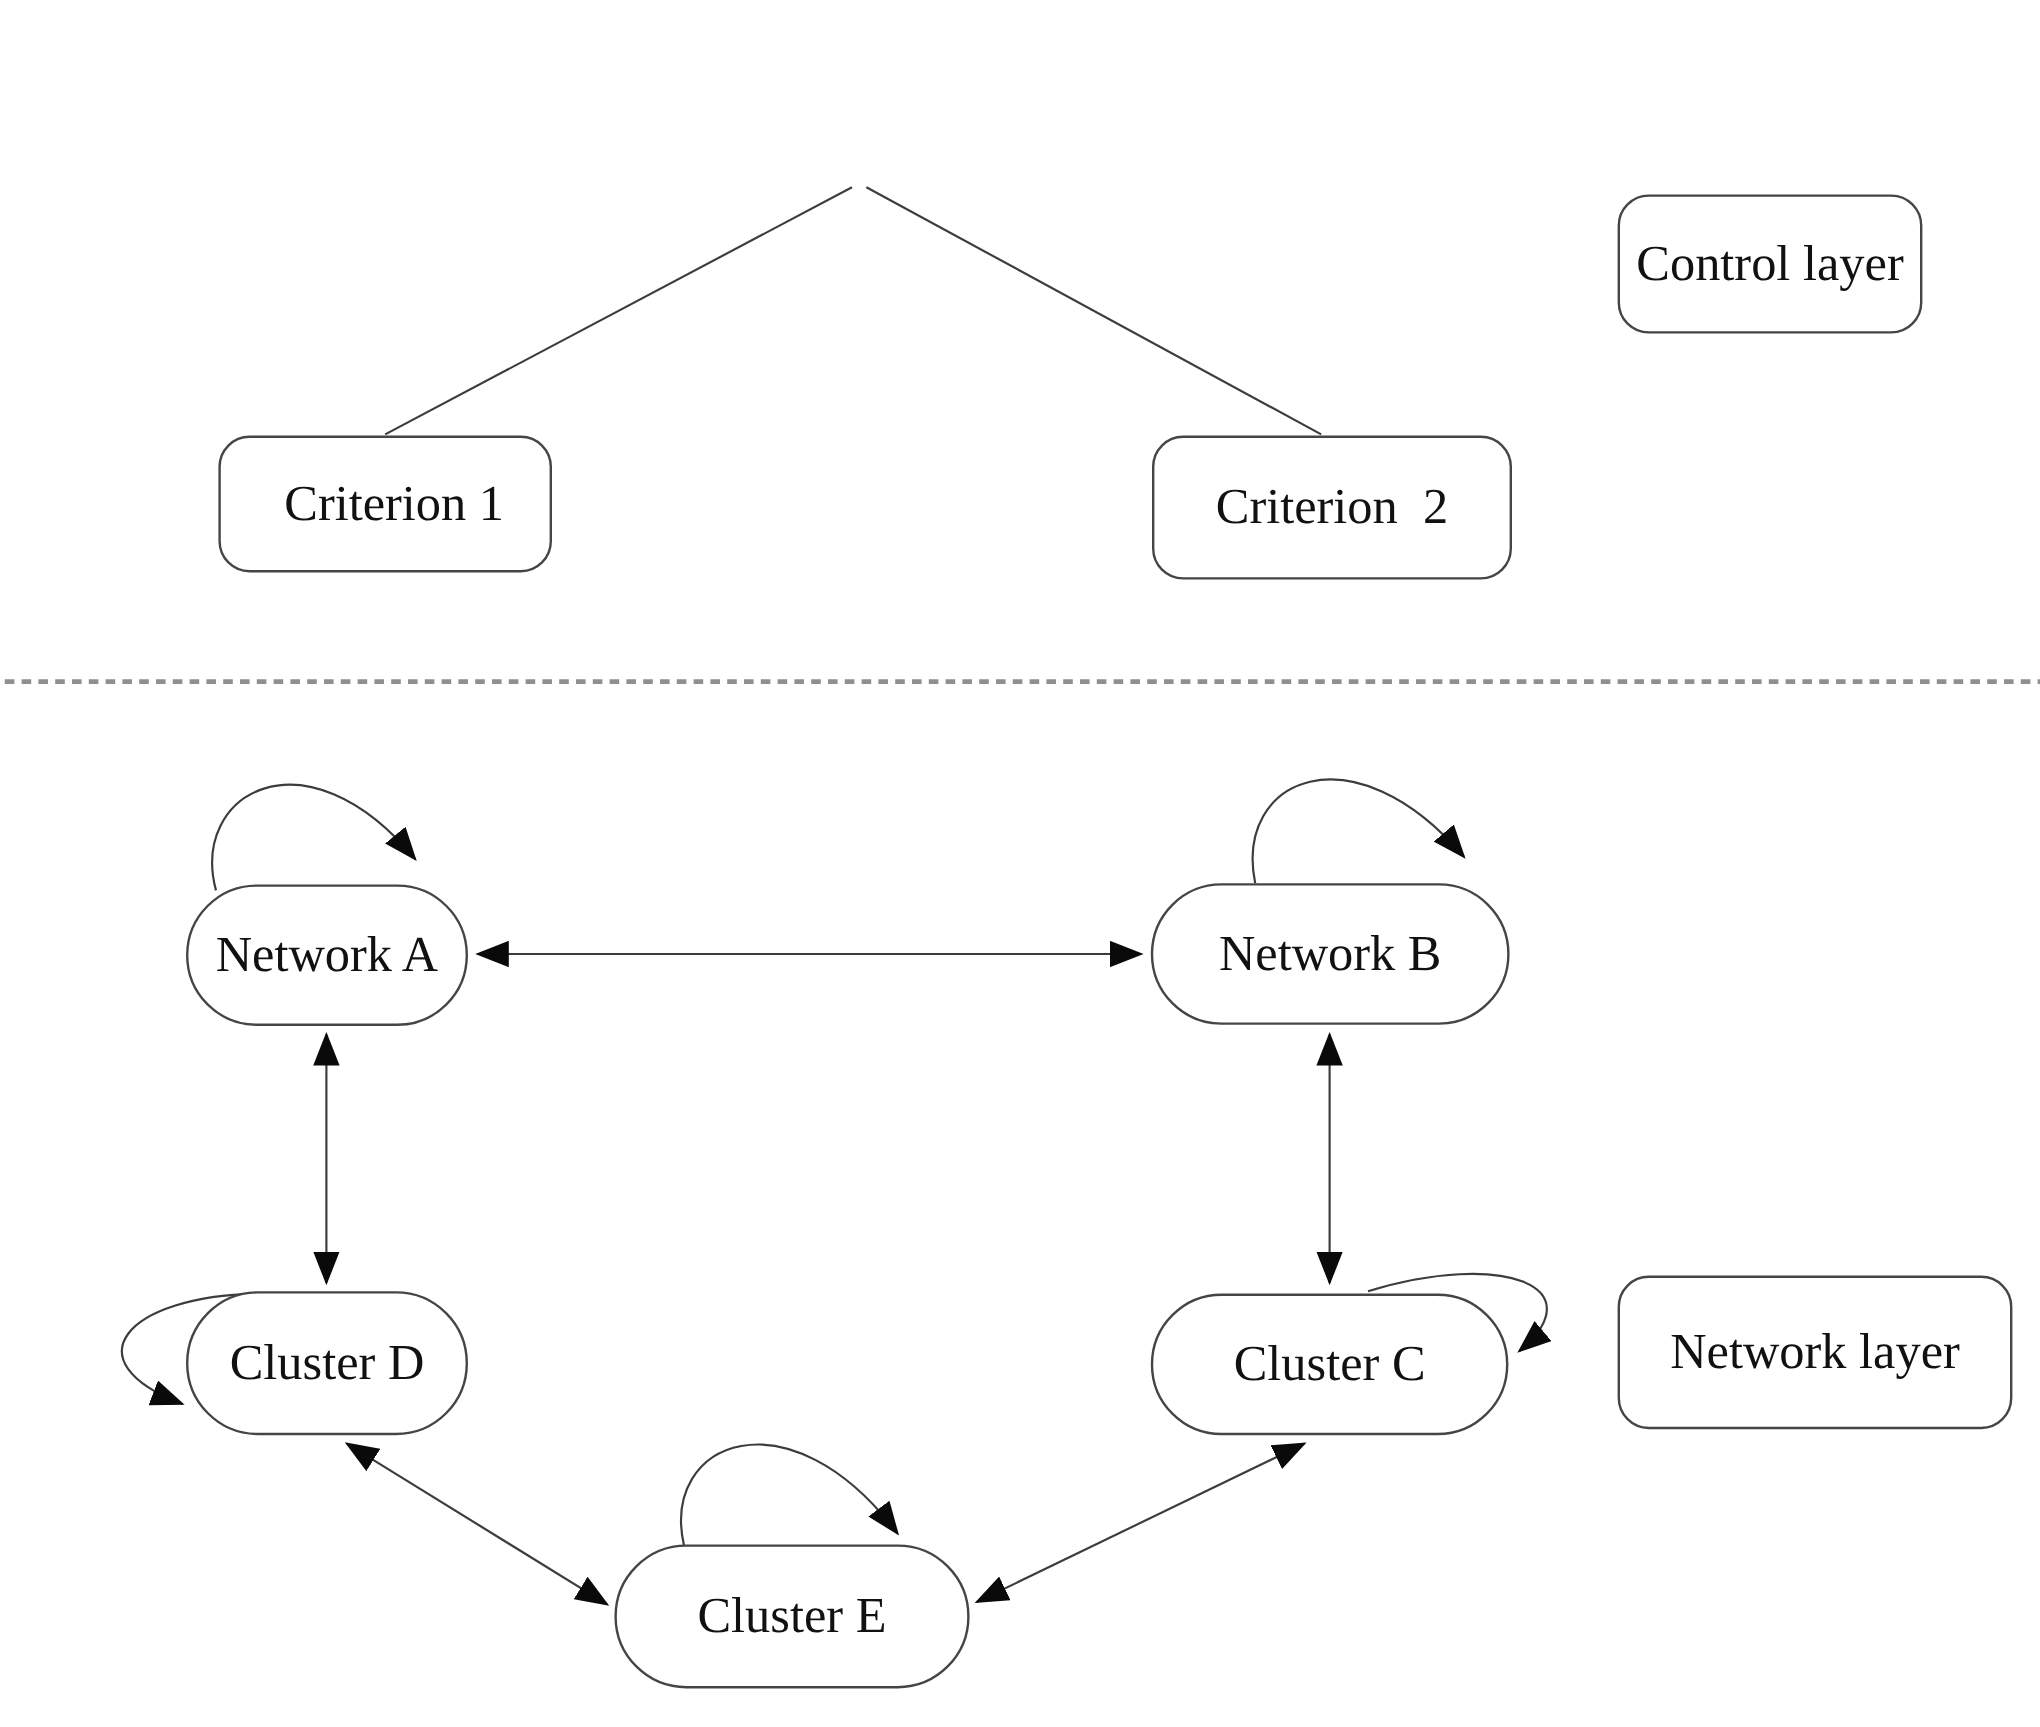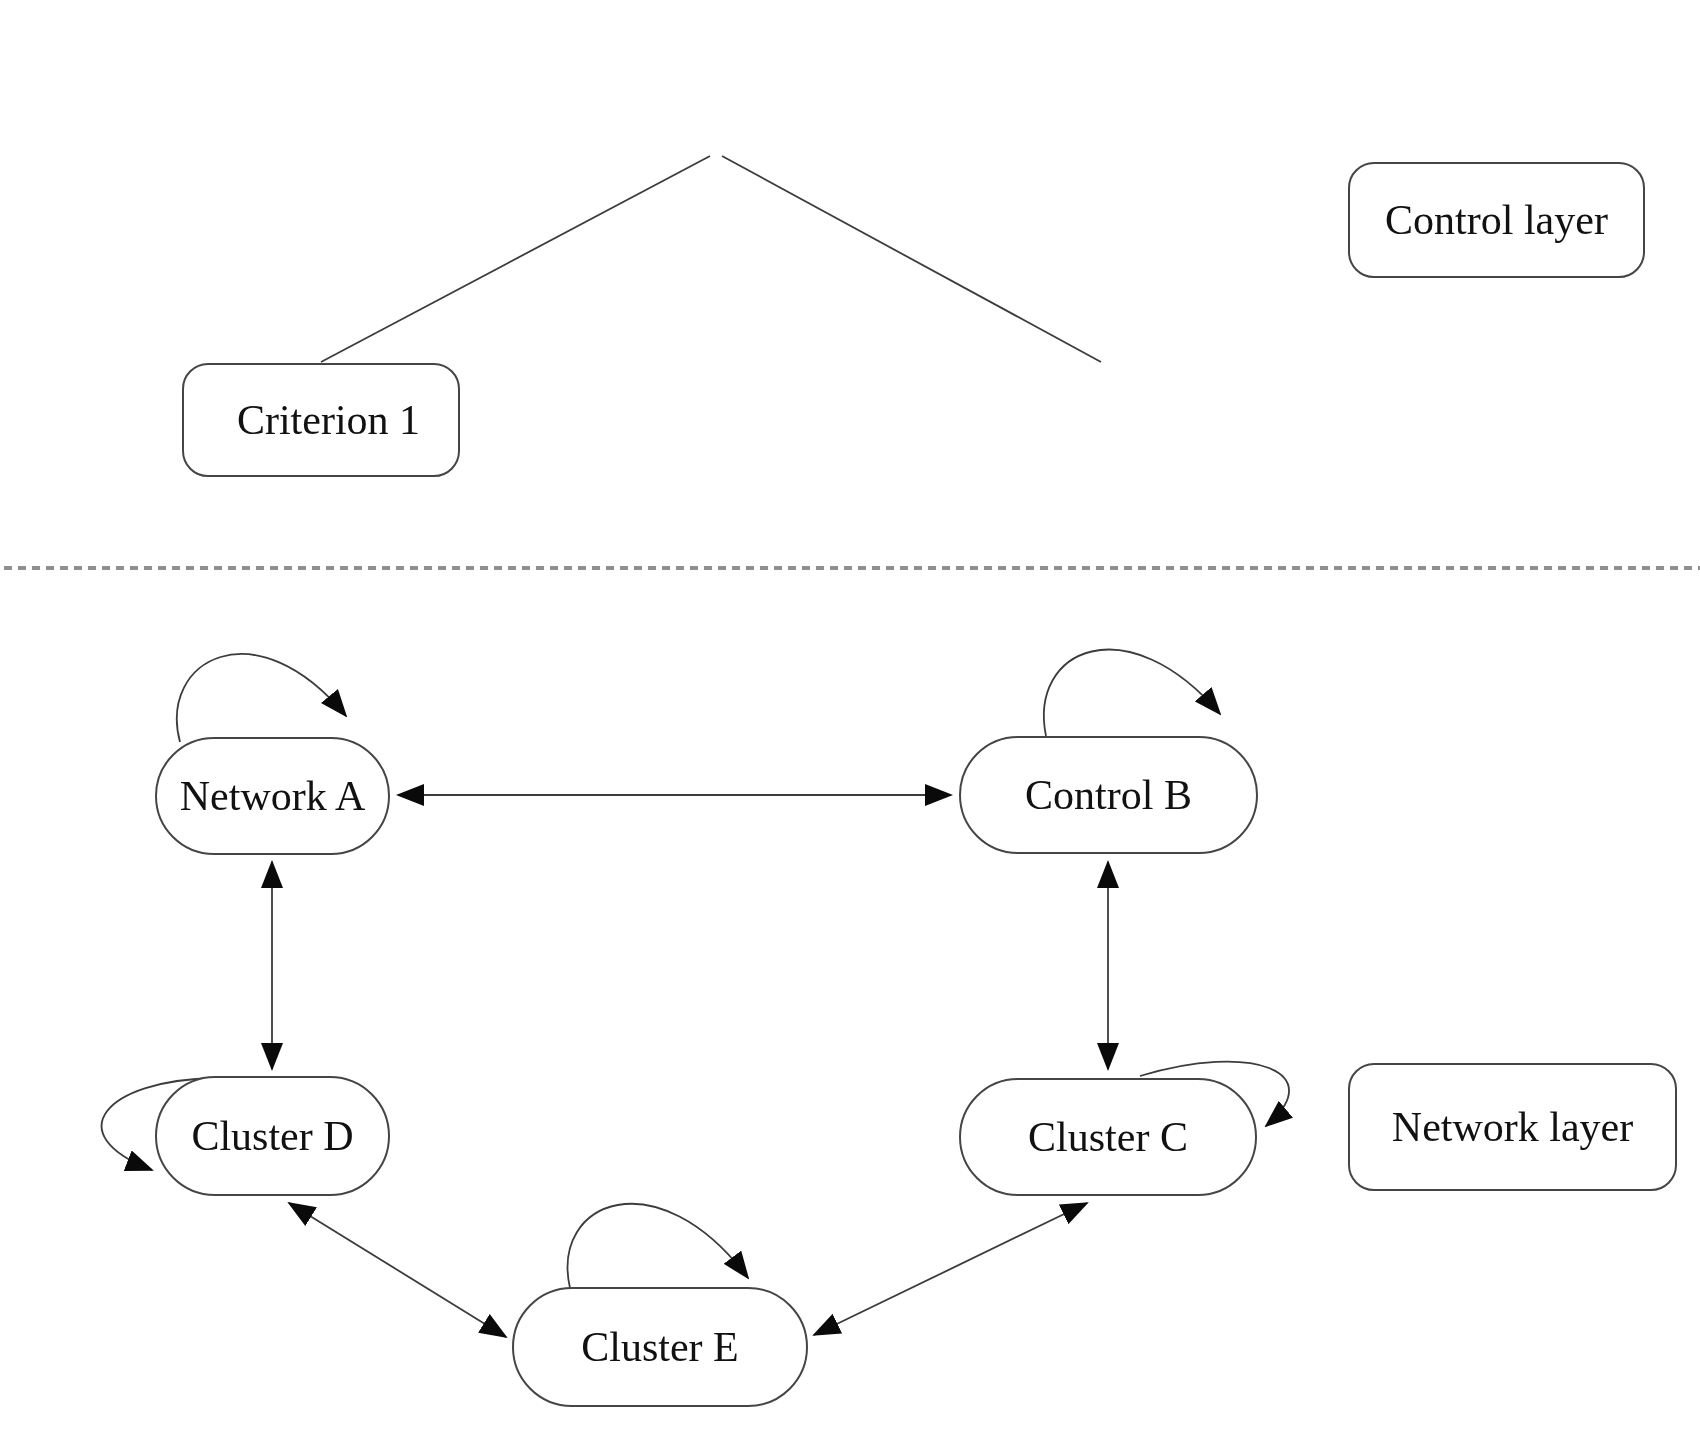--- a/index.html
+++ b/index.html
@@ -57,26 +57,27 @@
     <path d="M 180 742 C 158 660, 255 606, 346 716" fill="none" stroke="#3c3c3c" stroke-width="1.8" marker-end="url(#arrw)"></path>
     <path d="M 1046 736 C 1028 648, 1128 606, 1220 714" fill="none" stroke="#3c3c3c" stroke-width="1.8" marker-end="url(#arrw)"></path>
     <path d="M 215 1078 C 105 1080, 58 1134, 152 1170" fill="none" stroke="#3c3c3c" stroke-width="1.8" marker-end="url(#arrw)"></path>
     <path d="M 1140 1076 C 1252 1042, 1330 1072, 1266 1126" fill="none" stroke="#3c3c3c" stroke-width="1.8" marker-end="url(#arrw)"></path>
     <path d="M 570 1288 C 550 1200, 658 1158, 748 1278" fill="none" stroke="#3c3c3c" stroke-width="1.8" marker-end="url(#arrw)"></path>
   </svg>
 
 
   <div class="node rect" style="left:182px;top:363px;width:278px;height:114px;padding-left:15px;">Criterion 1</div>
 
+  <div class="node rect" style="left:960px;top:363px;width:300px;height:120px;">Criterion  2</div>
 
-  <div class="node rect" style="left:1348px;top:162px;width:297px;height:116px;">Control layer</div>
+  <div class="node rect" style="left:1348px;top:162px;width:254px;height:116px;">Control layer</div>
 
   <div class="node stadium" style="left:155px;top:737px;width:235px;height:118px;">Network A</div>
 
-  <div class="node stadium" style="left:959px;top:736px;width:299px;height:118px;">Control B</div>
+  <div class="node stadium" style="left:959px;top:736px;width:299px;height:118px;">Network B</div>
 
   <div class="node stadium" style="left:959px;top:1078px;width:298px;height:118px;">Cluster C</div>
 
   <div class="node stadium" style="left:155px;top:1076px;width:235px;height:120px;">Cluster D</div>
 
   <div class="node stadium" style="left:512px;top:1287px;width:296px;height:120px;">Cluster E</div>
 
   <div class="node rect" style="left:1348px;top:1063px;width:329px;height:128px;">Network layer</div>
 
 </div>

